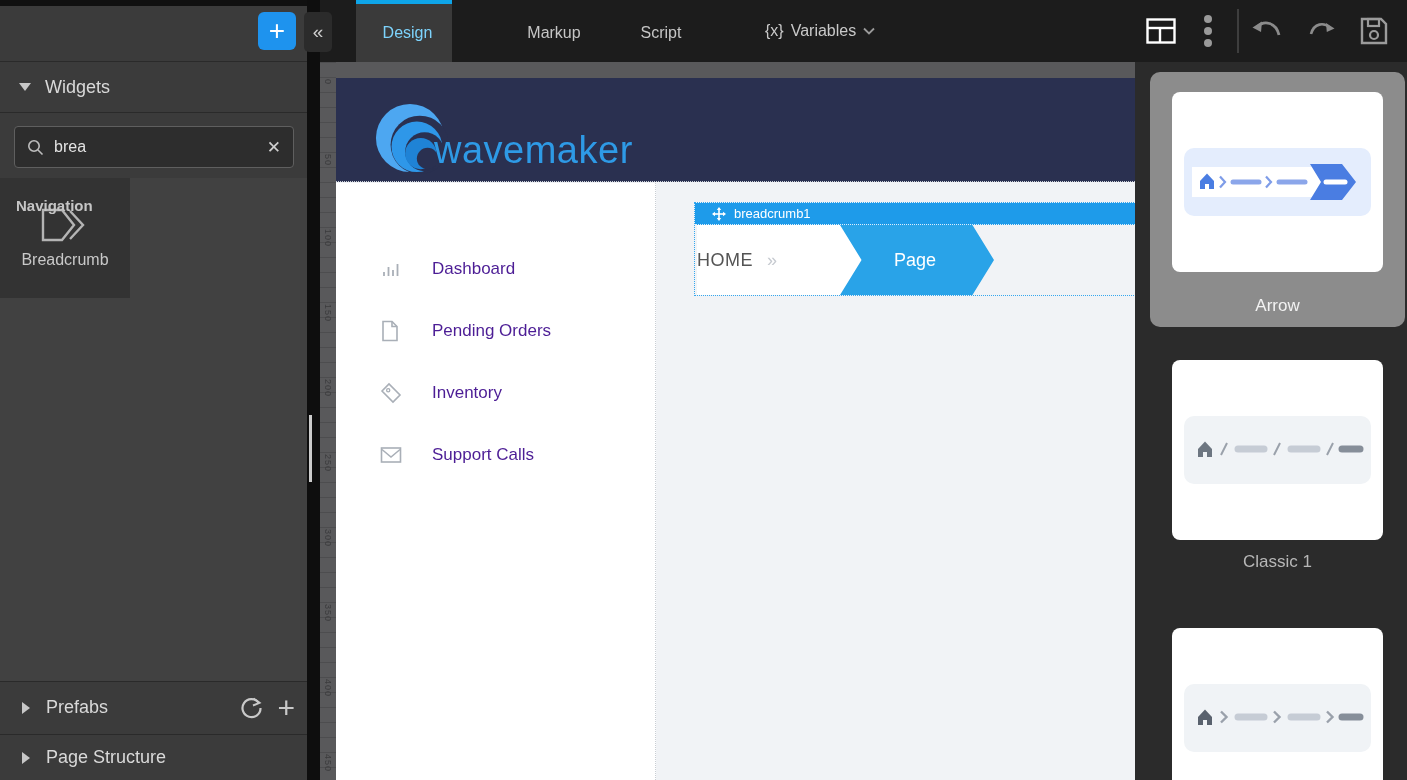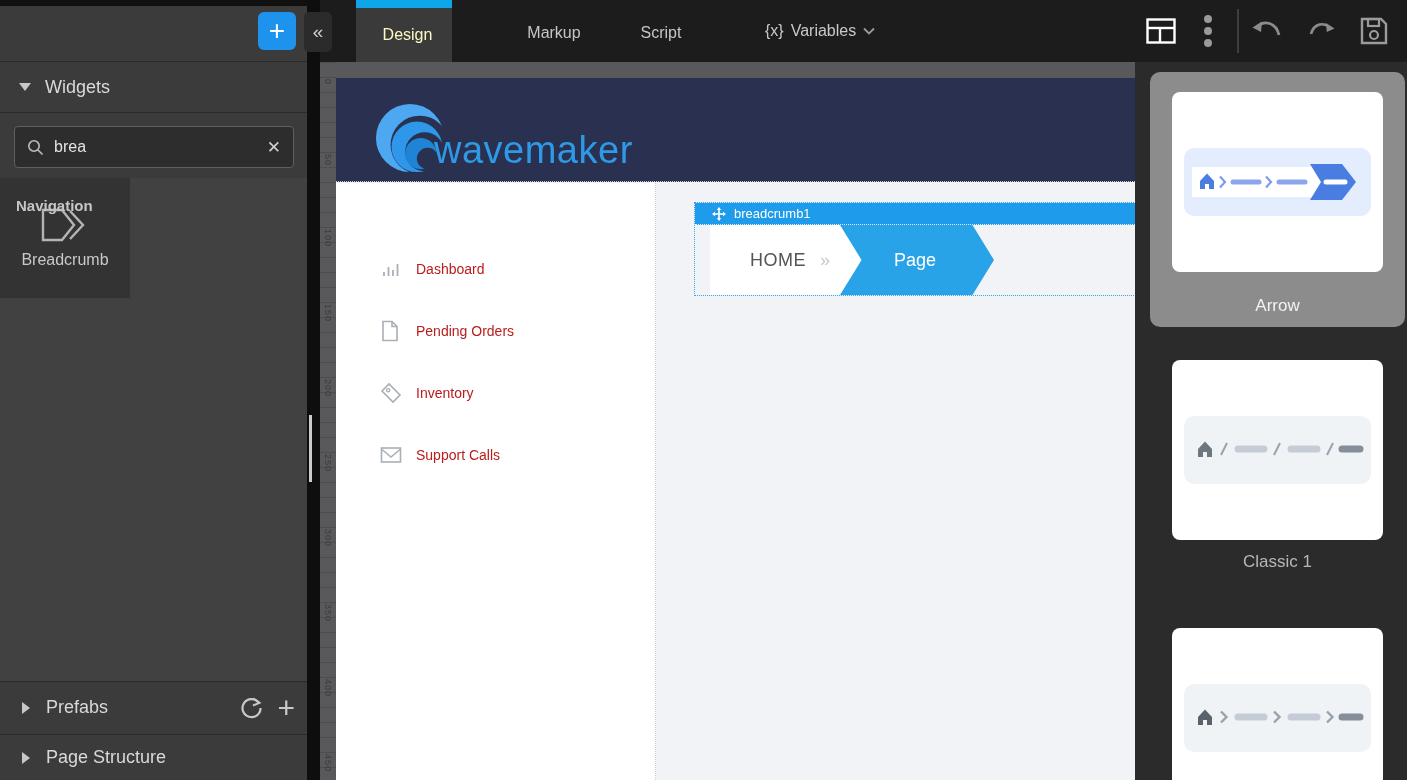--- a/index.html
+++ b/index.html
@@ -36,21 +36,21 @@
   
   #collapse-strip { left:307px; top:0; width:13px; height:780px; background:#0e0e0e; }
   #collapse-btn { left:304px; top:12px; width:28px; height:40px; background:#2b2b2b; border-radius:5px;
     color:#cfcfcf; font-size:19px; display:flex; align-items:center; justify-content:center; z-index:5;}
 
   
   #toolbar { left:320px; top:0; width:1087px; height:62px; background:#1c1c1c; }
   #tabs { position:absolute; left:36px; top:0; height:62px; display:flex; }
   .tab { height:62px; display:flex; align-items:center; justify-content:center;
     color:#c6c6c6; font-size:16px; border-top:4px solid transparent; }
-  .tab.active { background:#3a3a3a; color:#fef9c3; border-top:8px solid #0ea5e9;padding-left:7px; }
+  .tab.active { background:#3a3a3a; color:#7dd3fc; border-top:4px solid #0ea5e9;padding-left:7px; }
   #variables-dd { position:absolute; left:445px; top:0; height:62px; display:flex; align-items:center;
     gap:7px; color:#c9c9c9; font-size:16px; }
   #device-dd { position:absolute; left:567px; top:11px; width:236px; height:40px;
     border:1px solid #6e6e6e; border-radius:6px; display:flex; align-items:center;
     justify-content:space-between; padding:0 14px; color:#f0f0f0; font-size:15px; }
   .tb-icon { position:absolute; top:0; height:62px; display:flex; align-items:center; }
   #tb-divider { position:absolute; left:917px; top:9px; width:2px; height:44px; background:#3e3e3e; }
 
   
   #hruler { left:320px; top:62px; width:815px; height:16px; background:#59595b; }
@@ -59,33 +59,33 @@
   .ruler-num { position:absolute; left:3px; writing-mode:vertical-rl; font-size:9px; color:#3b3b3d; letter-spacing:1px;}
   #page { left:336px; top:78px; width:799px; height:702px; background:#f1f3f6; overflow:hidden; }
   #page-header { position:absolute; left:0; top:0; width:799px; height:104px; background:#2a3050;
     border-bottom:1px dotted #c9ced5; display:flex; align-items:flex-end; padding:0 0 6px 38px; }
   #brand-text { color:#2e9ae6; font-size:38px; font-weight:300; letter-spacing:0.5px; line-height:1;
     margin-left:-14px; margin-bottom:6px;}
   #page-leftnav { position:absolute; left:0; top:105px; width:320px; height:597px; background:#ffffff;
     border-right:1px dotted #c9ced4; }
   .pnav-item { position:absolute; left:0; width:100%; height:40px; display:flex; align-items:center; }
   .pnav-item .picon { position:absolute; left:44px; display:flex; }
-  .pnav-item .plabel { position:absolute; left:80px; color:#b91c1c; font-size:14px; }
+  .pnav-item .plabel { position:absolute; left:96px; color:#4c1d95; font-size:17px; }
 
   
   #widget-sel { position:absolute; left:359px; top:125px; width:440px; height:92px;
     outline:1px dotted #35a7ee; }
   #sel-bar { position:absolute; left:0; top:0; width:440px; height:22px; background:#1e9bea;
     display:flex; align-items:center; padding-left:17px; gap:8px;
     border-bottom:1px dotted rgba(255,255,255,.85);}
   #sel-bar span { color:#fff; font-size:13px; }
   #crumb-row { position:absolute; left:0; top:22px; width:440px; height:70px; }
   #crumb-home-seg { position:absolute; left:2px; top:0; width:166px; height:70px; background:#ffffff;
     clip-path:polygon(0 0,87% 0,100% 50%,87% 100%,0 100%);
-    display:flex; align-items:center; padding-left:40px; gap:14px;margin-left:13px; }
+    display:flex; align-items:center; gap:14px; }
   #crumb-home-seg .home-t { color:#545454; font-size:18px; font-weight:500; letter-spacing:.5px;}
   #crumb-home-seg .sep { color:#c6cad0; font-size:18px; }
   #crumb-page-seg { position:absolute; left:145px; top:0; width:154px; height:70px; background:#29a3e8;
     clip-path:polygon(0 0,86% 0,100% 50%,86% 100%,0 100%,14% 50%);
     display:flex; align-items:center; justify-content:center; }
   #crumb-page-seg span { color:#fff; font-size:18px; font-weight:500; margin-left:-4px;}
 
   
   #style-panel { left:1135px; top:62px; width:324px; height:718px; background:#2b2b2b; overflow:hidden; }
   .opt-sel-bg { position:absolute; left:15px; top:10px; width:255px; height:255px; background:#8c8c8c; border-radius:10px; }

